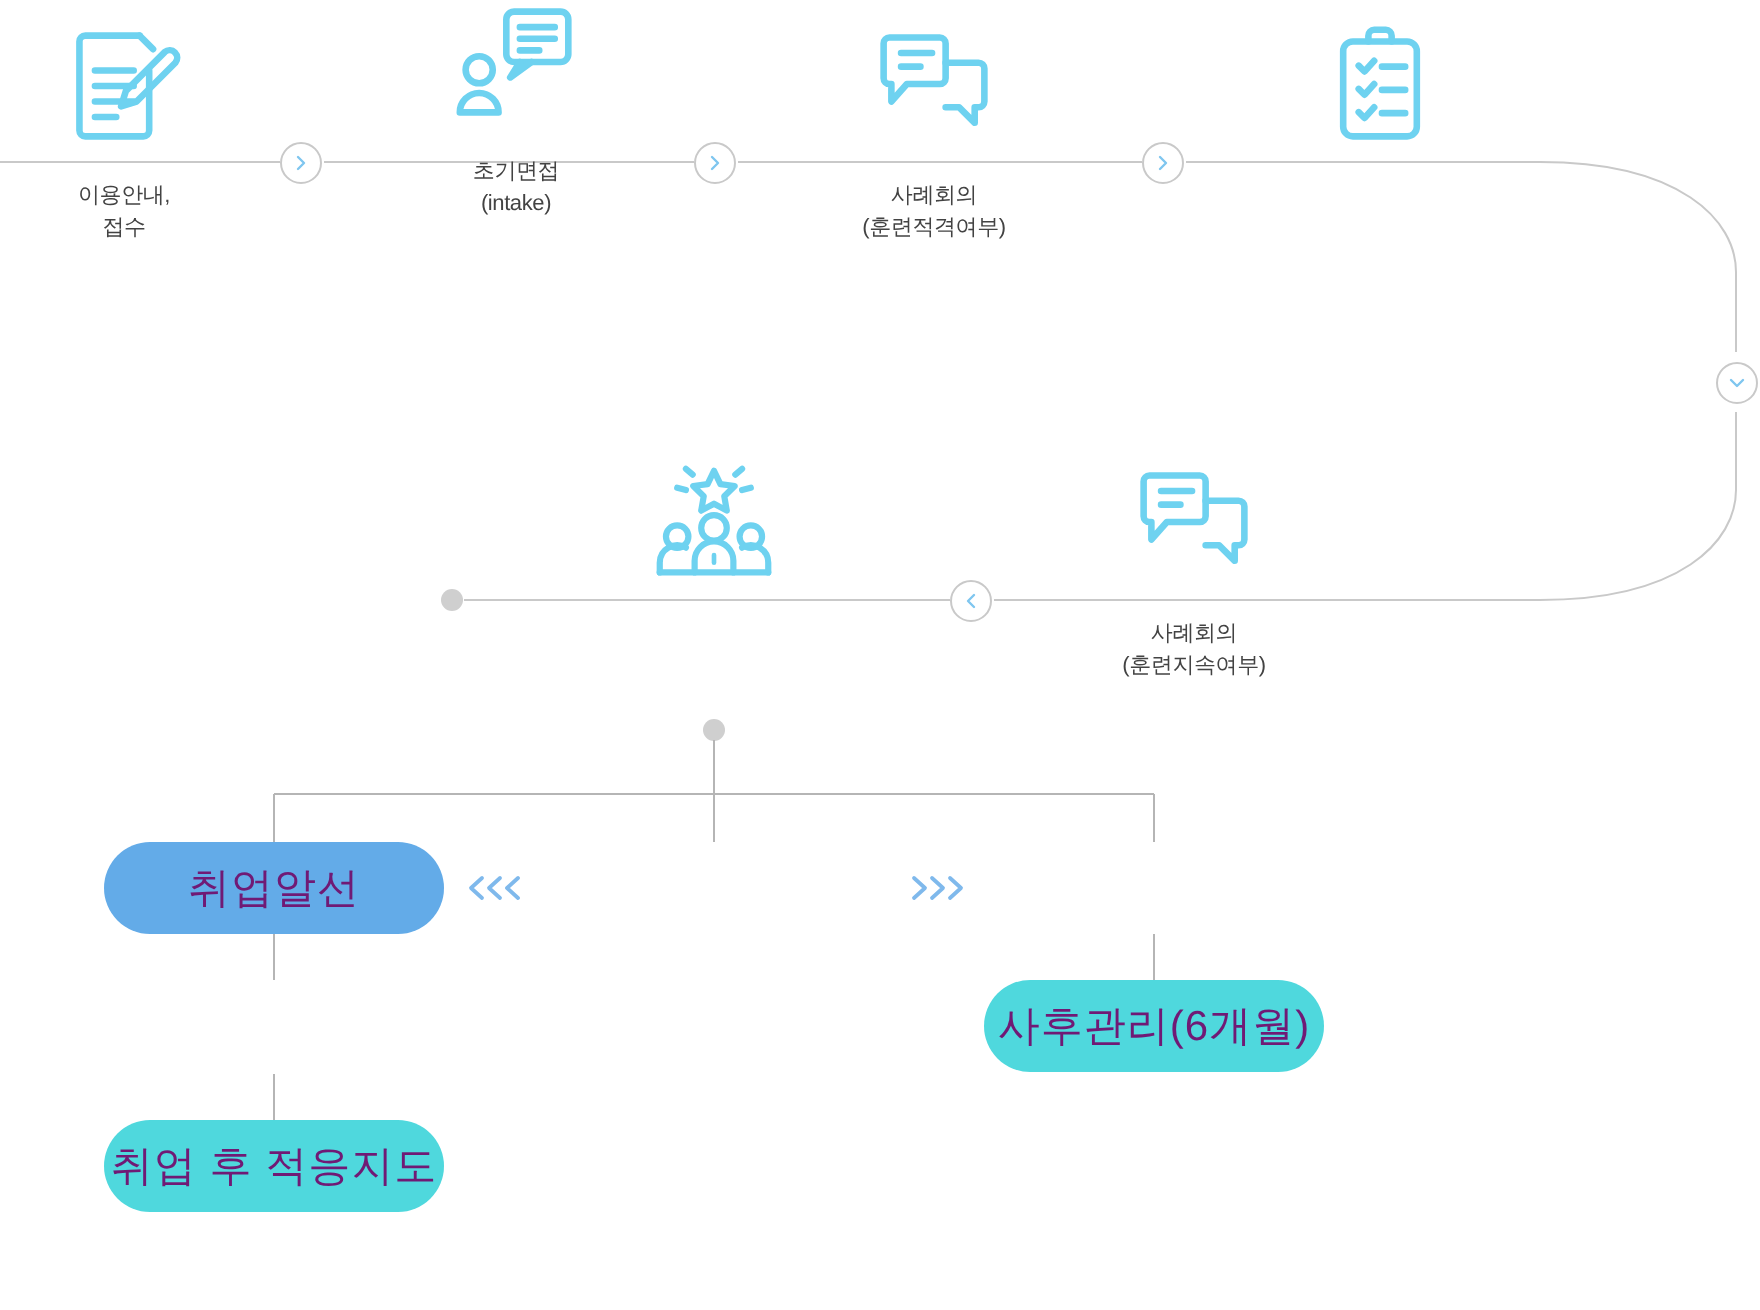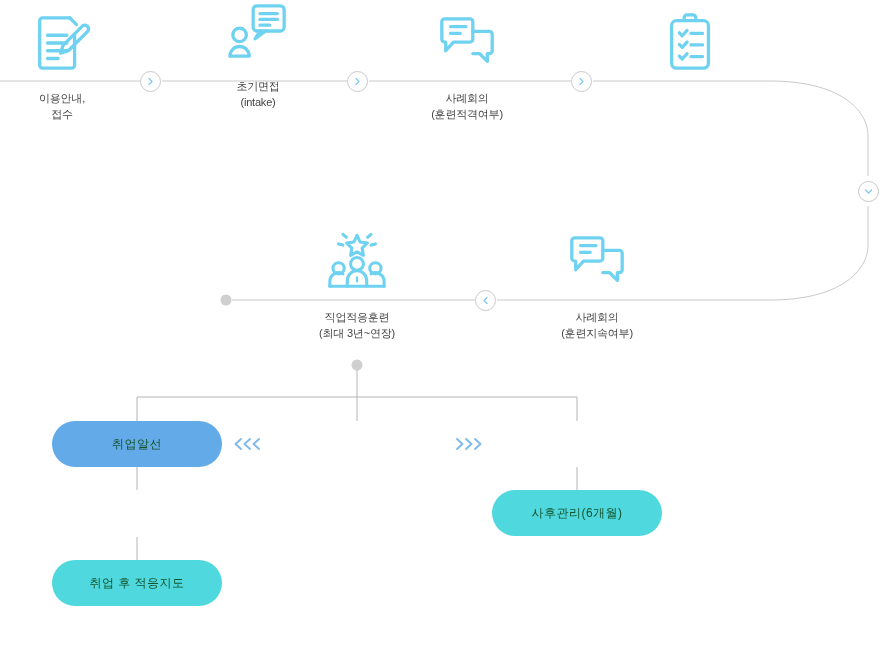--- a/index.html
+++ b/index.html
@@ -40,22 +40,22 @@
     box-sizing:border-box;
     display:flex;align-items:center;justify-content:center;
   }
   .circ svg{display:block;}
 
   
   .pill{
     position:absolute;
     display:flex;align-items:center;justify-content:center;
     border-radius:999px;
-    color:#14532d;
-    font-size:12px;
+    color:#701a75;
+    font-size:21px;
     letter-spacing:0.5px;
     box-sizing:border-box;
     white-space:nowrap;
   }
   .pill.blue{background:#63abe8;}
   .pill.cyan{background:#4fd8dd;}
 
   
   .chev{
     position:absolute;
@@ -179,22 +179,20 @@
         <circle cx="32" cy="34" r="6.6"></circle>
         <path d="M22 57v-6a10 10 0 0 1 20 0v6"></path>
         <circle cx="13" cy="38.5" r="5.8"></circle>
         <path d="M4 57v-5a9 9 0 0 1 13.5-7.8"></path>
         <circle cx="51" cy="38.5" r="5.8"></circle>
         <path d="M60 57v-5a9 9 0 0 0-13.5-7.8"></path>
         <path d="M32 48v4" stroke-width="2.4"></path>
         <path d="M4 57h56"></path>
       </svg>
     </span>
-    <div class="lbl">직업적응훈련
-(최대 3년~연장)</div>
   </div>
 
   <div class="circ" style="left:475px;top:289.5px;">
     <svg viewBox="0 0 12 12" width="9" height="9" fill="none" stroke="#7fc6ef" stroke-width="1.6" stroke-linecap="round" stroke-linejoin="round">
         <path d="M8 2L4 6l4 4"></path>
       </svg>
   </div>
 
   <div class="node" style="left:532px;top:231px;width:130px;">
     <span class="ic">

